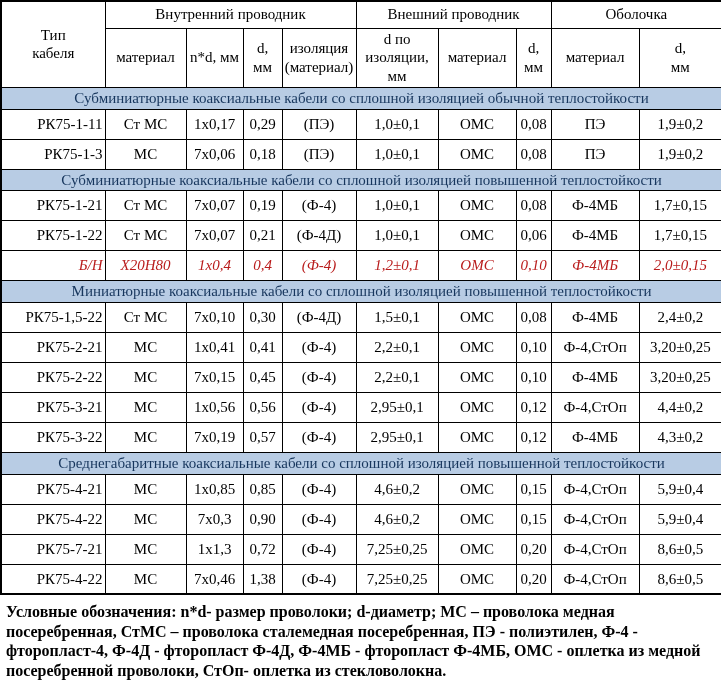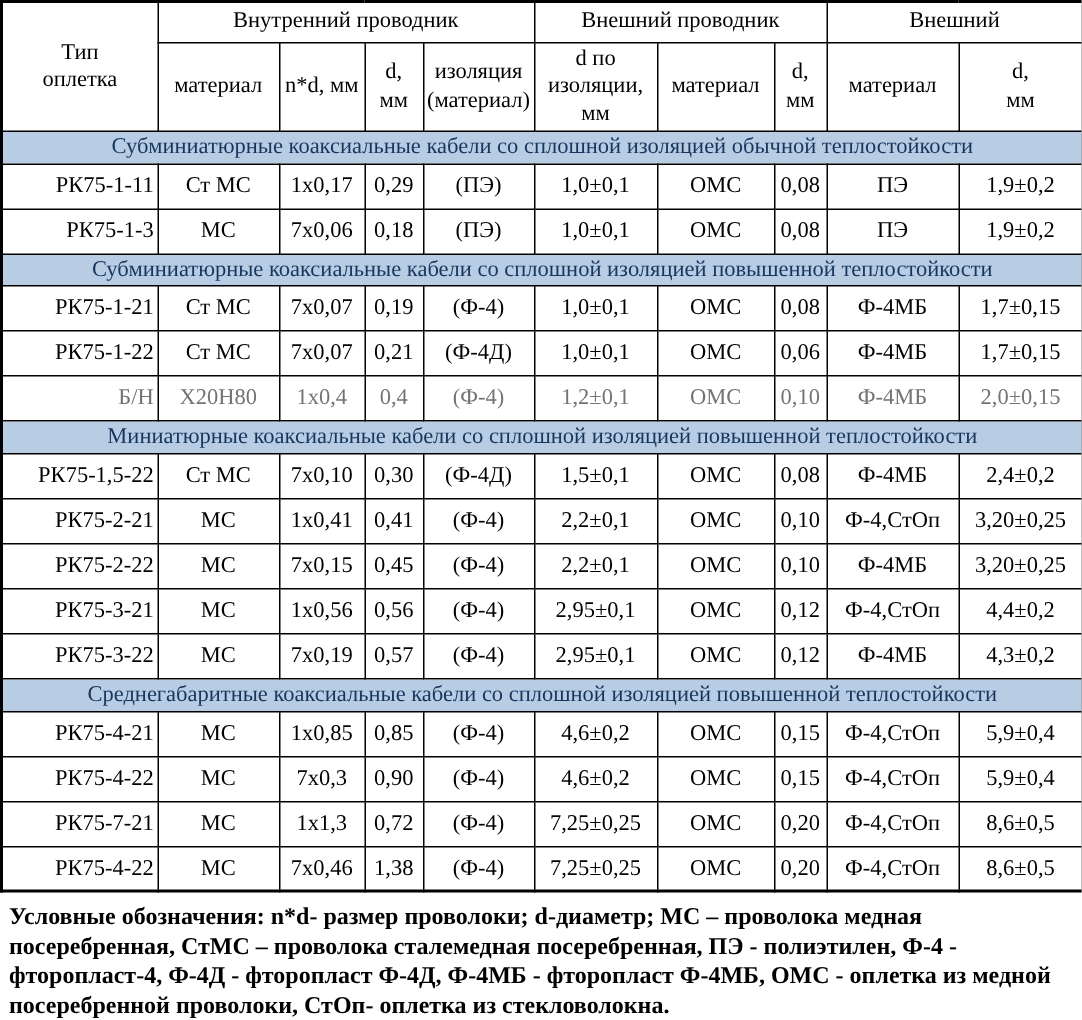--- a/index.html
+++ b/index.html
@@ -41,21 +41,21 @@
     background: #b8cce4;
     color: #17365d;
     height: 20px;
     font-size: 15px;
   }
   tr.data-row td { height: 30px; }
   tr.data-row td.first {
     text-align: right;
     padding-left: 6px;
   }
-  tr.data-row.hl td { color: #737373; }
+  tr.data-row.hl td { color: #b91c1c; font-style: italic; }
   .legend {
     padding: 7px 8px 0 6px;
     font-size: 16px;
     font-weight: bold;
     line-height: 1.22;
     color: #000;
   }
 </style>
 </head>
 <body>
@@ -71,24 +71,24 @@
         <col style="width:74px">
         <col style="width:82px">
       <col style="width:78px">
         <col style="width:35px">
         <col style="width:88px">
       <col style="width:83px">
     </colgroup>
     <thead>
       <tr class="group-row">
         <th rowspan="2" class="type-col">Тип
-оплетка</th>
+кабеля</th>
         <th colspan="4">Внутренний проводник</th>
         <th colspan="3">Внешний проводник</th>
-        <th colspan="2">Внешний</th>
+        <th colspan="2">Оболочка</th>
       </tr>
       <tr class="sub-row">
         <th>материал</th>
         <th>n*d,  мм</th>
         <th>d,
 мм</th>
         <th>изоляция
 (материал)</th>
         <th>d по
 изоляции, мм</th>

